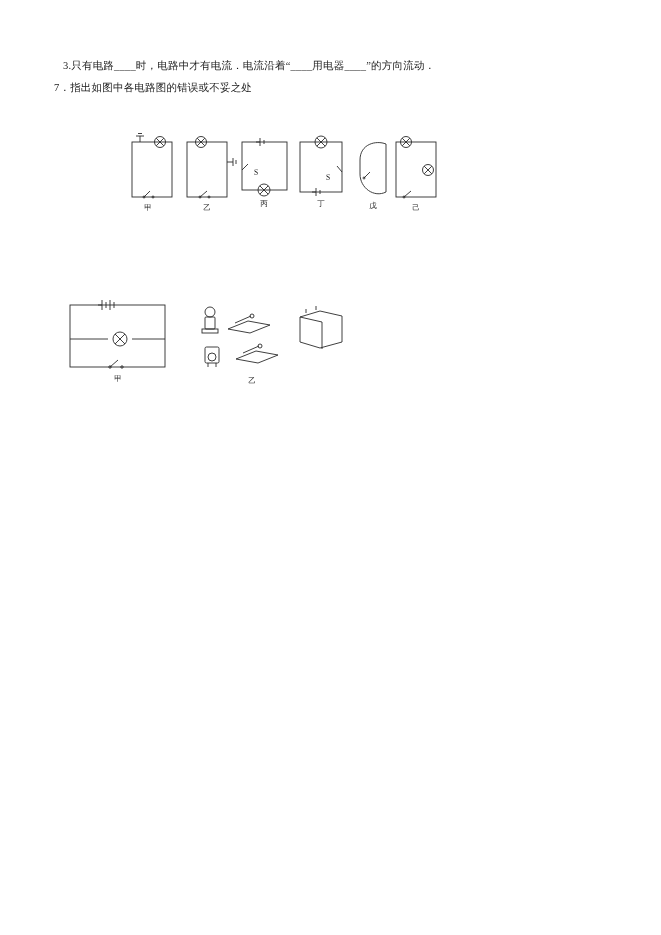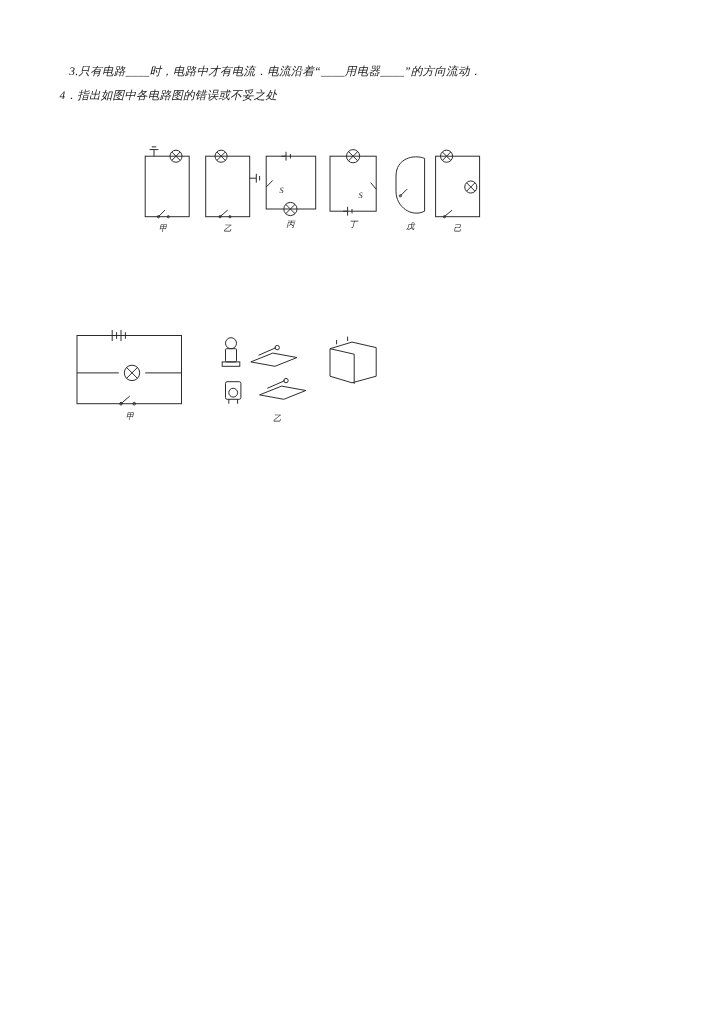--- a/index.html
+++ b/index.html
@@ -15,21 +15,20 @@
     position: relative;
     overflow: hidden;
   }
   .page {
     position: absolute;
     left: 0;
     top: 0;
     width: 661px;
     height: 935px;
     background: #fff;
-    font-style: italic;
   }
   .q {
     position: absolute;
     font-size: 10.5px;
     line-height: 16px;
     letter-spacing: 0.2px;
     white-space: nowrap;
     color: #1b1b1b;
   }
   .q-num {
@@ -54,21 +53,21 @@
   .lbl {
     font-size: 7.5px;
   }
 </style>
 </head>
 <body>
 
 <div class="page">
 
   <div class="q q-num" id="q3">3.只有电路____时，电路中才有电流．电流沿着“____用电器____”的方向流动．</div>
-  <div class="q q-num" id="q4">4．指出如图中各电路图的错误或不妥之处</div>
+  <div class="q q-num" id="q4">7．指出如图中各电路图的错误或不妥之处</div>
 
   <div class="fig" id="fig4">
     <svg width="320" height="90" viewBox="0 0 320 90" fill="none" stroke="#2a2a2a" stroke-width="0.9">
 
       <g>
         <rect x="12" y="12" width="40" height="55"></rect>
 
         <line x1="20" y1="12" x2="20" y2="6"></line>
         <line x1="16" y1="6" x2="24" y2="6"></line>
         <line x1="18" y1="3.5" x2="22" y2="3.5"></line>

